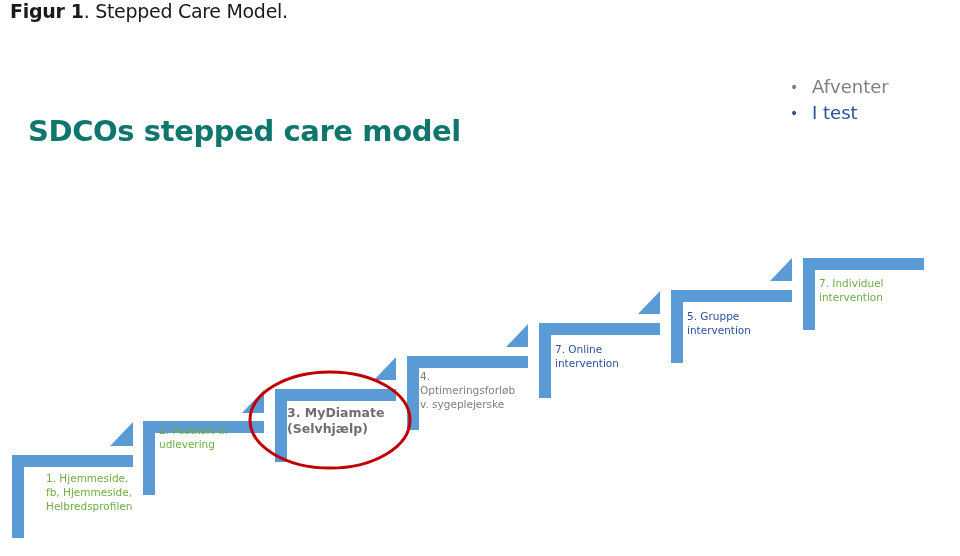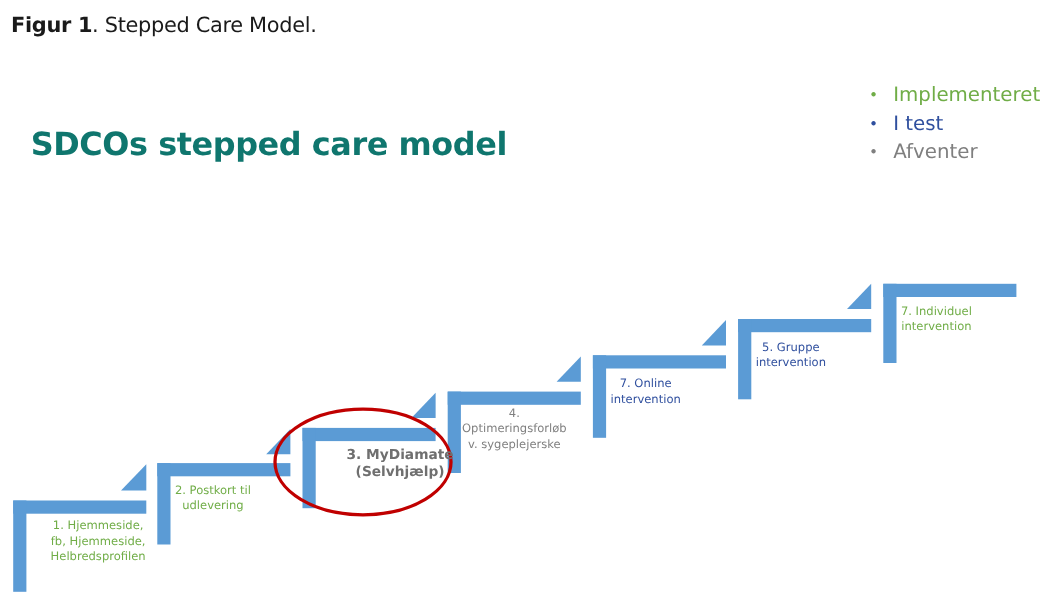--- a/index.html
+++ b/index.html
@@ -1,47 +1,43 @@
 <!DOCTYPE html>
 <html><head>
 <meta charset="utf-8">
 <style>
   html, body { margin: 0; padding: 0; background: #ffffff; }
   body { width: 960px; height: 556px; position: relative; overflow: hidden;
          font-family: "DejaVu Sans", "Liberation Sans", sans-serif; }
-  .caption { position: absolute; left: 10px; top: 12px; font-size: 19px; color: #1a1a1a; letter-spacing: -0.3px; }
+  .caption { position: absolute; left: 10px; top: 0; font-size: 19px; color: #1a1a1a; letter-spacing: -0.3px; }
   .caption b { font-weight: bold; }
   .title { position: absolute; left: 28px; top: 114px; font-size: 29px; font-weight: bold; color: #0f766e; letter-spacing: -0.4px; }
   .legend { position: absolute; left: 790px; top: 74px; font-size: 18px; line-height: 26px; }
   .legend-item { display: flex; align-items: center; }
   .legend-dot { width: 22px; display: inline-block; font-size: 14px; }
   .legend-dot::before { content: "\2022"; }
   .diagram { position: absolute; left: 0; top: 0; width: 960px; height: 556px; }
-  .step-label { position: absolute; font-size: 10.5px; line-height: 14px; text-align: center; }
-  .step-label.bold { font-size: 12.5px; line-height: 16px; font-weight: bold; padding-left: 28px; }
+  .step-label { position: absolute; font-size: 10.5px; line-height: 14px; }
+  .step-label.bold { font-size: 12.5px; line-height: 16px; font-weight: bold; }
 </style>
 </head>
 <body>
 
 <div class="caption"><b>Figur 1</b><span>. Stepped Care Model.</span></div>
 
 <div class="title">SDCOs stepped care model</div>
 
 <div class="legend">
-  <div class="legend-item" style="color:#70ad47">
+  <div class="legend-item" style="color:#7f7f7f">
     <span class="legend-dot"></span>
-    <span>Implementeret</span>
+    <span>Afventer</span>
   </div>
   <div class="legend-item" style="color:#2f4f9e">
     <span class="legend-dot"></span>
     <span>I test</span>
-  </div>
-  <div class="legend-item" style="color:#7f7f7f">
-    <span class="legend-dot"></span>
-    <span>Afventer</span>
   </div>
 </div>
 
 <svg class="diagram" viewBox="0 0 960 556" xmlns="http://www.w3.org/2000/svg">
   <g fill="#5b9bd5">
 
     <g>
       <rect x="12" y="455" width="121" height="12"></rect>
         <rect x="12" y="455" width="12" height="83"></rect>
       <polygon points="110,446 133,446 133,422"></polygon>
@@ -83,21 +79,21 @@
     </g>
   </g>
   <ellipse cx="330" cy="420" rx="80" ry="48" fill="none" stroke="#c00000" stroke-width="3"></ellipse>
 </svg>
 
 <div class="step-label" style="left:46px;top:471px;color:#70ad47">
   <div>1. Hjemmeside,</div>
   <div>fb, Hjemmeside,</div>
   <div>Helbredsprofilen</div>
 </div>
-<div class="step-label" style="left:159px;top:439px;color:#70ad47">
+<div class="step-label" style="left:159px;top:423px;color:#70ad47">
   <div>2. Postkort til</div>
   <div>udlevering</div>
 </div>
 <div class="step-label bold" style="left:287px;top:405px;color:#6f6f6f">
   <div>3. MyDiamate</div>
   <div>(Selvhjælp)</div>
 </div>
 <div class="step-label" style="left:420px;top:369px;color:#7f7f7f">
   <div>4.</div>
   <div>Optimeringsforløb</div>

